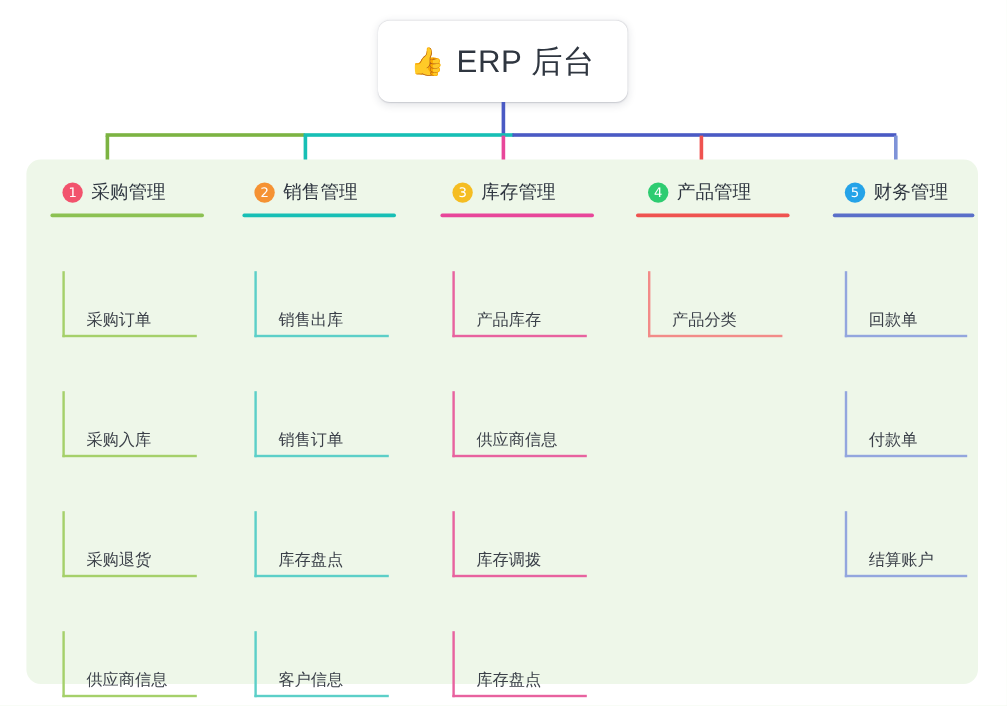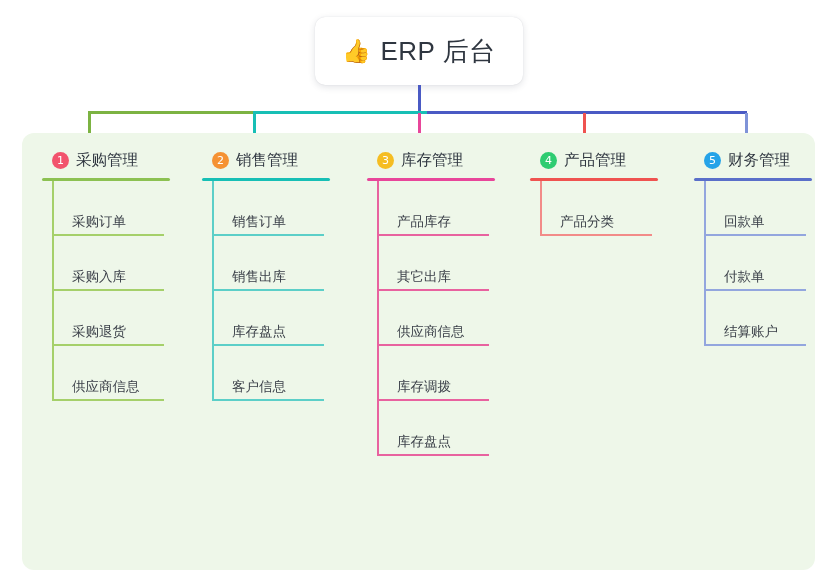--- a/index.html
+++ b/index.html
@@ -53,21 +53,21 @@
     font-family:"DejaVu Sans",sans-serif;
   }
   .col-title{font-size:15.5px;color:#2f3640;}
   .col-rule{height:3px;border-radius:2px;margin-top:3px;}
 
   .items{position:relative;margin-left:10px;padding-left:0;}
   .item{
     position:relative;
     height:55px;
     box-sizing:border-box;
-    display:flex;align-items:flex-end;
+    display:flex;align-items:flex-end;margin-top:45px;
   }
   .item .stem{
     position:absolute;left:0;top:0;bottom:0;width:2px;
   }
   .item .txt{
     font-size:13.5px;color:#3b4049;
     padding-left:20px;padding-bottom:5px;white-space:nowrap;
   }
   .item .underline{
     position:absolute;left:0;bottom:0;height:2px;
@@ -130,26 +130,26 @@
         </div>
         <div class="col" style="left: 180px; width: 150px; padding-top: 12px;">
           <div class="col-head">
             <span class="badge" style="background: rgb(245, 146, 51);">2</span>
             <span class="col-title">销售管理</span>
           </div>
           <div class="col-rule" style="background: rgb(23, 191, 181); width: 128px; margin-left: 0px;"></div>
           <div class="items">
             <div class="item">
               <div class="stem" style="background: rgb(92, 207, 200);"></div>
+              <div class="txt">销售出库</div>
+              <div class="underline" style="background: rgb(92, 207, 200); width: 112px;"></div>
+            </div>
+            <div class="item">
+              <div class="stem" style="background: rgb(92, 207, 200);"></div>
               <div class="txt">销售订单</div>
-              <div class="underline" style="background: rgb(92, 207, 200); width: 112px;"></div>
-            </div>
-            <div class="item">
-              <div class="stem" style="background: rgb(92, 207, 200);"></div>
-              <div class="txt">销售出库</div>
               <div class="underline" style="background: rgb(92, 207, 200); width: 112px;"></div>
             </div>
             <div class="item">
               <div class="stem" style="background: rgb(92, 207, 200);"></div>
               <div class="txt">库存盘点</div>
               <div class="underline" style="background: rgb(92, 207, 200); width: 112px;"></div>
             </div>
             <div class="item">
               <div class="stem" style="background: rgb(92, 207, 200);"></div>
               <div class="txt">客户信息</div>
@@ -160,25 +160,20 @@
         <div class="col" style="left: 345px; width: 150px; padding-top: 12px;">
           <div class="col-head">
             <span class="badge" style="background: rgb(245, 189, 34);">3</span>
             <span class="col-title">库存管理</span>
           </div>
           <div class="col-rule" style="background: rgb(232, 70, 154); width: 128px; margin-left: 0px;"></div>
           <div class="items">
             <div class="item">
               <div class="stem" style="background: rgb(232, 98, 159);"></div>
               <div class="txt">产品库存</div>
-              <div class="underline" style="background: rgb(232, 98, 159); width: 112px;"></div>
-            </div>
-            <div class="item">
-              <div class="stem" style="background: rgb(232, 98, 159);"></div>
-              <div class="txt">其它出库</div>
               <div class="underline" style="background: rgb(232, 98, 159); width: 112px;"></div>
             </div>
             <div class="item">
               <div class="stem" style="background: rgb(232, 98, 159);"></div>
               <div class="txt">供应商信息</div>
               <div class="underline" style="background: rgb(232, 98, 159); width: 112px;"></div>
             </div>
             <div class="item">
               <div class="stem" style="background: rgb(232, 98, 159);"></div>
               <div class="txt">库存调拨</div>

